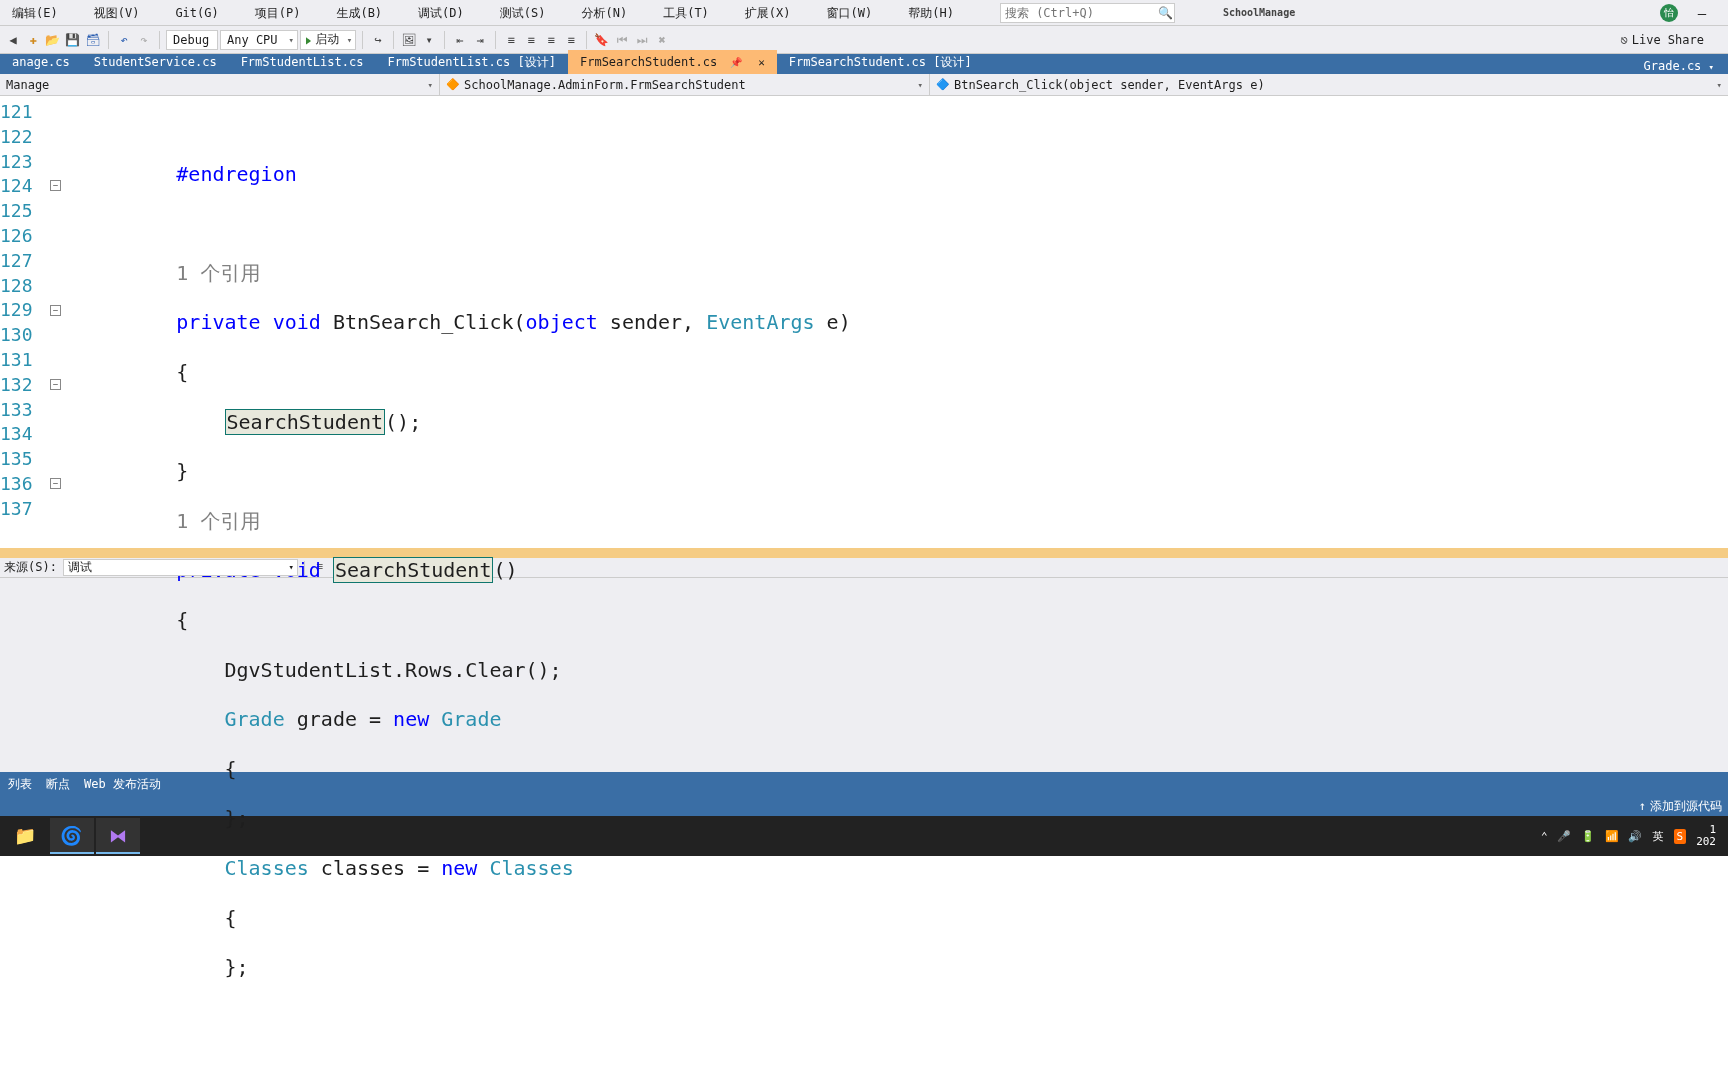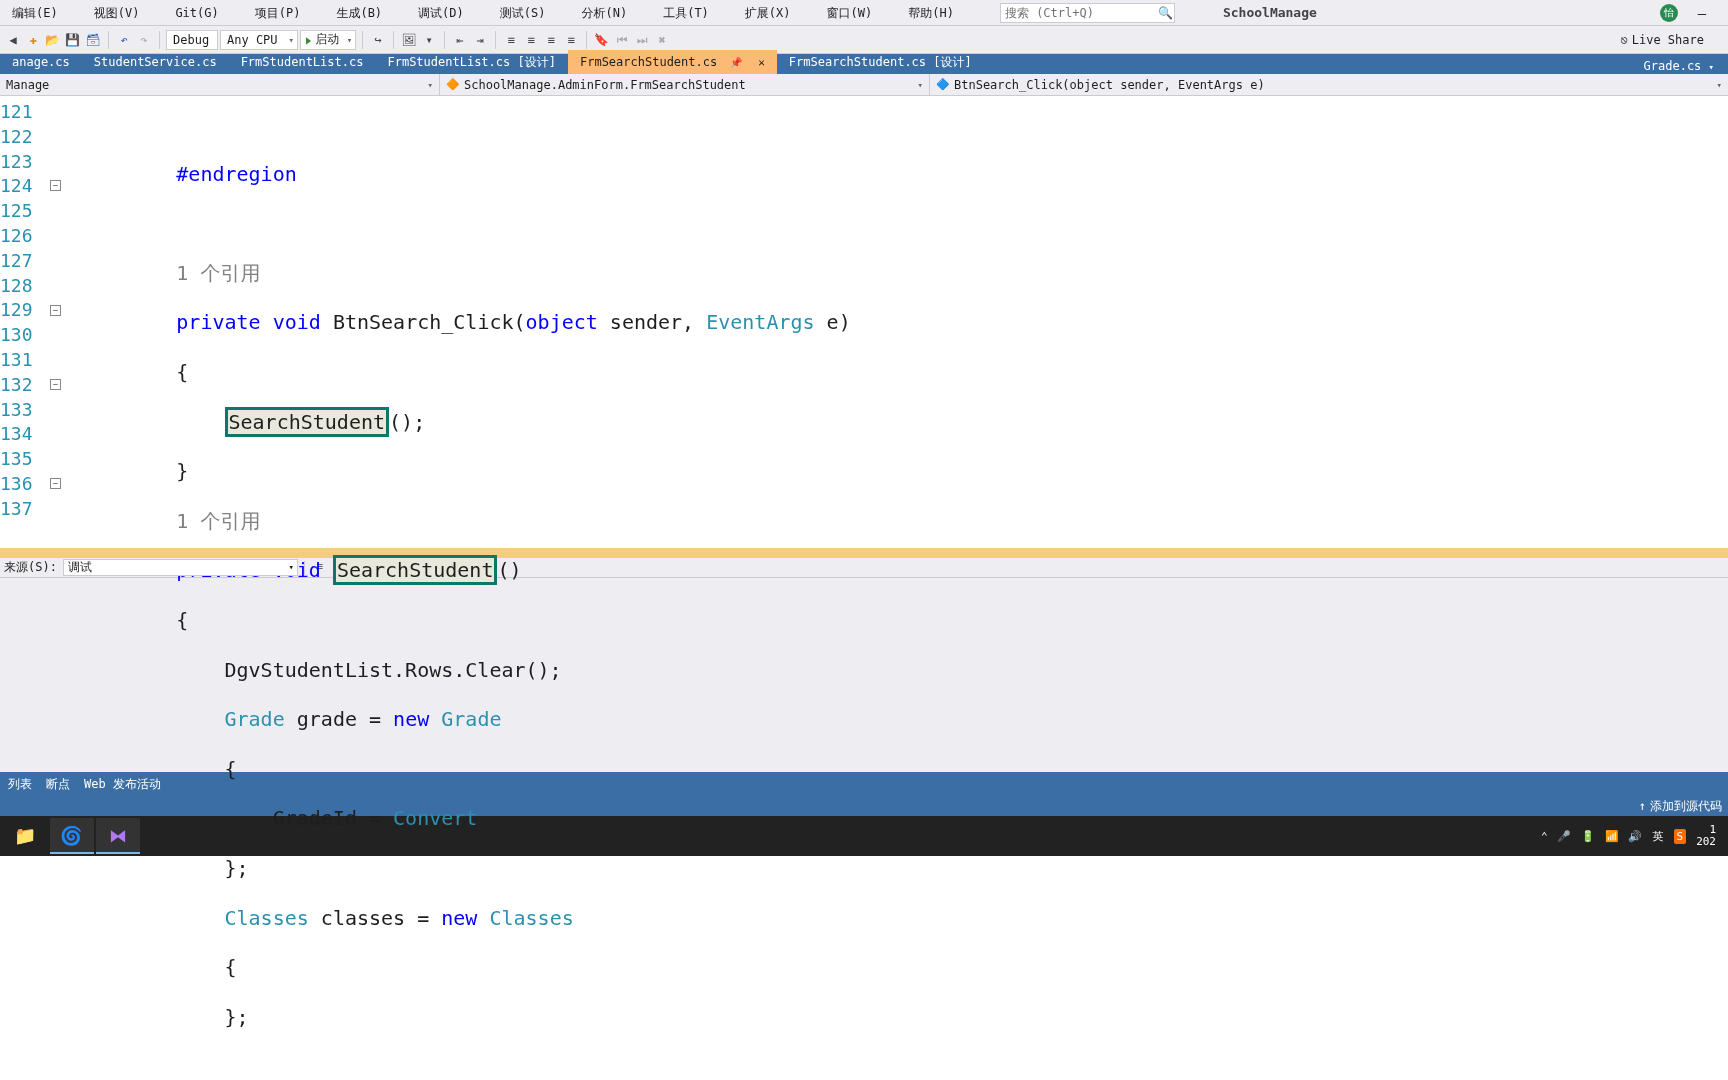--- a/index.html
+++ b/index.html
@@ -2,21 +2,21 @@
 <html><head>
 <meta charset="utf-8">
 <style>
 * { margin:0; padding:0; box-sizing:border-box; font-family:"Microsoft YaHei",Consolas,monospace; }
 body { width:1728px; height:1080px; background:#fff; overflow:hidden; font-size:12px; color:#1e1e1e; }
 .menubar { height:26px; background:#eeeef2; display:flex; align-items:center; padding:0 4px; border-bottom:1px solid #ccc;gap:20px; }
 .menubar .mi { padding:0 8px; line-height:26px; cursor:default; }
 .searchbox { margin-left:18px; width:175px; height:20px; border:1px solid #ccc; background:#fff; display:flex; align-items:center; padding:0 4px; }
 .searchbox input { border:none; outline:none; font-size:12px; flex:1; color:#888; background:transparent; }
 .searchbox .mag { font-size:12px; color:#555; }
-.appname { margin-left:28px; font-weight:bold; color:#444; font-size:13px; }
+.appname { margin-left:28px; font-weight:bold; color:#444; font-size:10px; }
 .rightmenu { margin-left:auto; display:flex; align-items:center; gap:10px; padding-right:8px; }
 .avatar { width:18px; height:18px; border-radius:50%; background:#2a8b4f; color:#fff; font-size:10px; display:flex; align-items:center; justify-content:center; }
 .minbtn { width:28px; text-align:center; font-size:14px; }
 .toolbar { height:28px; background:#eeeef2; display:flex; align-items:center; padding:0 4px; border-bottom:1px solid #ccc; gap:2px; }
 .tbtn { width:18px; height:18px; display:flex; align-items:center; justify-content:center; font-size:12px; color:#444; }
 .tsep { width:1px; height:18px; background:#ccc; margin:0 4px; }
 .tdrop { height:20px; border:1px solid #ccc; background:#fff; padding:0 16px 0 6px; position:relative; font-size:12px; line-height:18px; }
 .tdrop::after { content:"▾"; position:absolute; right:3px; font-size:9px; color:#666; }
 .startbtn { height:20px; border:1px solid #ccc; background:#fff; padding:0 16px 0 4px; display:flex; align-items:center; gap:3px; position:relative; font-size:12px; }
 .startbtn::after { content:"▾"; position:absolute; right:3px; font-size:9px; color:#666; }
@@ -38,21 +38,21 @@
 .gutter { width:36px; background:#fff; text-align:right; padding-right:6px; font-family:Consolas,monospace; font-size:18px; color:#2b91af; line-height:24.8px; padding-top:4px; z-index:2; }
 .foldcol { width:44px; background:#fff; position:relative; z-index:2; }
 .foldbox { position:absolute; left:14px; width:11px; height:11px; border:1px solid #888; background:#fff; font-size:9px; line-height:9px; text-align:center; color:#555; }
 .dropper { position:absolute; left:28px; width:18px; height:18px; font-size:14px; color:#8a6d3b; }
 .code { flex:1; font-family:Consolas,"Courier New",monospace; font-size:20px; line-height:24.8px; padding-top:16px; white-space:pre; position:relative; }
 .code .ln { height:24.8px; }
 .hl { background:#eef3f8; position:absolute; left:0; right:0; height:24.8px; z-index:-1; }
 .kw { color:#0000ff; }
 .tp { color:#2b91af; }
 .cm { color:#808080; }
-.box { background:#e8e8dc; border:3px solid #0f766e; padding:0 1px; }
+.box { background:#e8e8dc; border:1px solid #0f766e; padding:0 1px; }
 .mth { color:#1e1e1e; }
 .orangebar { height:10px; background:#f5cc84; }
 .outputhdr { height:20px; background:#eeeef2; display:flex; align-items:center; padding:0 4px; border-bottom:1px solid #ccc; gap:6px; }
 .outputhdr .sel { height:17px; width:235px; border:1px solid #ccc; background:#fff; padding:0 4px; font-size:12px; position:relative; line-height:15px; }
 .outputhdr .sel::after { content:"▾"; position:absolute; right:3px; font-size:9px; }
 .outputhdr .obtn { width:18px; height:16px; font-size:11px; color:#666; text-align:center; }
 .outputbody { height:194px; background:#eeeef2; }
 .bottomtabs { height:24px; background:#3a6ea5; display:flex; align-items:center; padding:0 8px; gap:14px; color:#fff; font-size:12px; }
 .statusbar { height:20px; background:#3a6ea5; display:flex; align-items:center; color:#fff; }
 .statusbar .sr { margin-left:auto; padding-right:6px; font-size:12px; display:flex; align-items:center; gap:4px; }
@@ -198,21 +198,20 @@
 <div class="ln">        <span class="kw">private</span> <span class="kw">void</span> <span class="mth">BtnSearch_Click</span>(<span class="kw">object</span><span> sender, </span><span class="tp">EventArgs</span><span> e)</span></div>
 <div class="ln">        <span>{</span></div>
 <div class="ln">            <span class="box">SearchStudent</span><span>();</span></div>
 <div class="ln">        <span>}</span></div>
 <div class="ln">        <span class="cm">1 个引用</span></div>
 <div class="ln">        <span class="kw">private</span> <span class="kw">void</span> <span class="box">SearchStudent</span><span>()</span></div>
 <div class="ln">        <span>{</span></div>
 <div class="ln">            <span>DgvStudentList.Rows.Clear();</span></div>
 <div class="ln">            <span class="tp">Grade</span><span> grade = </span><span class="kw">new</span> <span class="tp">Grade</span></div>
 <div class="ln">            <span>{</span></div>
-<div class="ln">                <span>GradeId = </span><span class="tp">Convert</span><span></span></div>
 <div class="ln">            <span>};</span></div>
 <div class="ln">            <span class="tp">Classes</span><span> classes = </span><span class="kw">new</span> <span class="tp">Classes</span></div>
 <div class="ln">            <span>{</span></div>
 <div class="ln">            <span>};</span></div>
   </div>
 </div>
 
 <div class="orangebar"></div>
 
 <div class="outputhdr">

